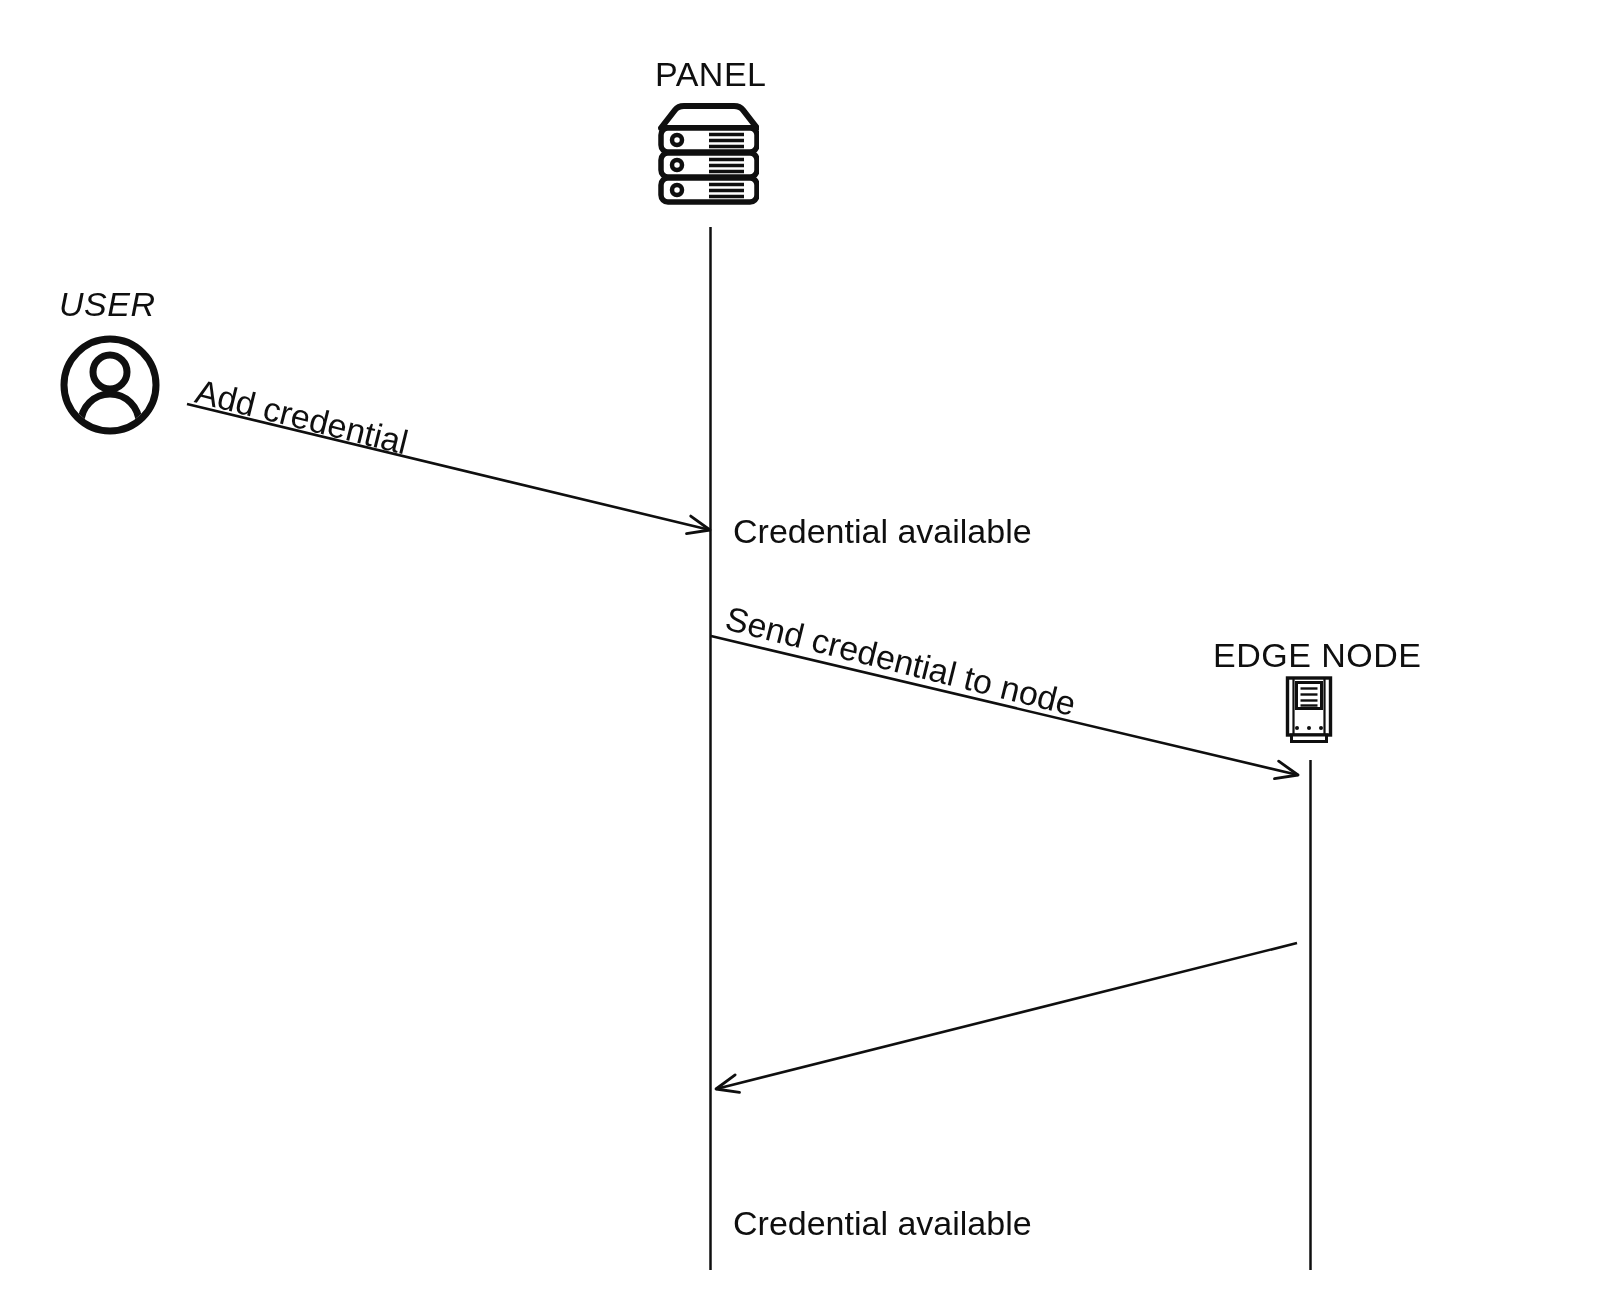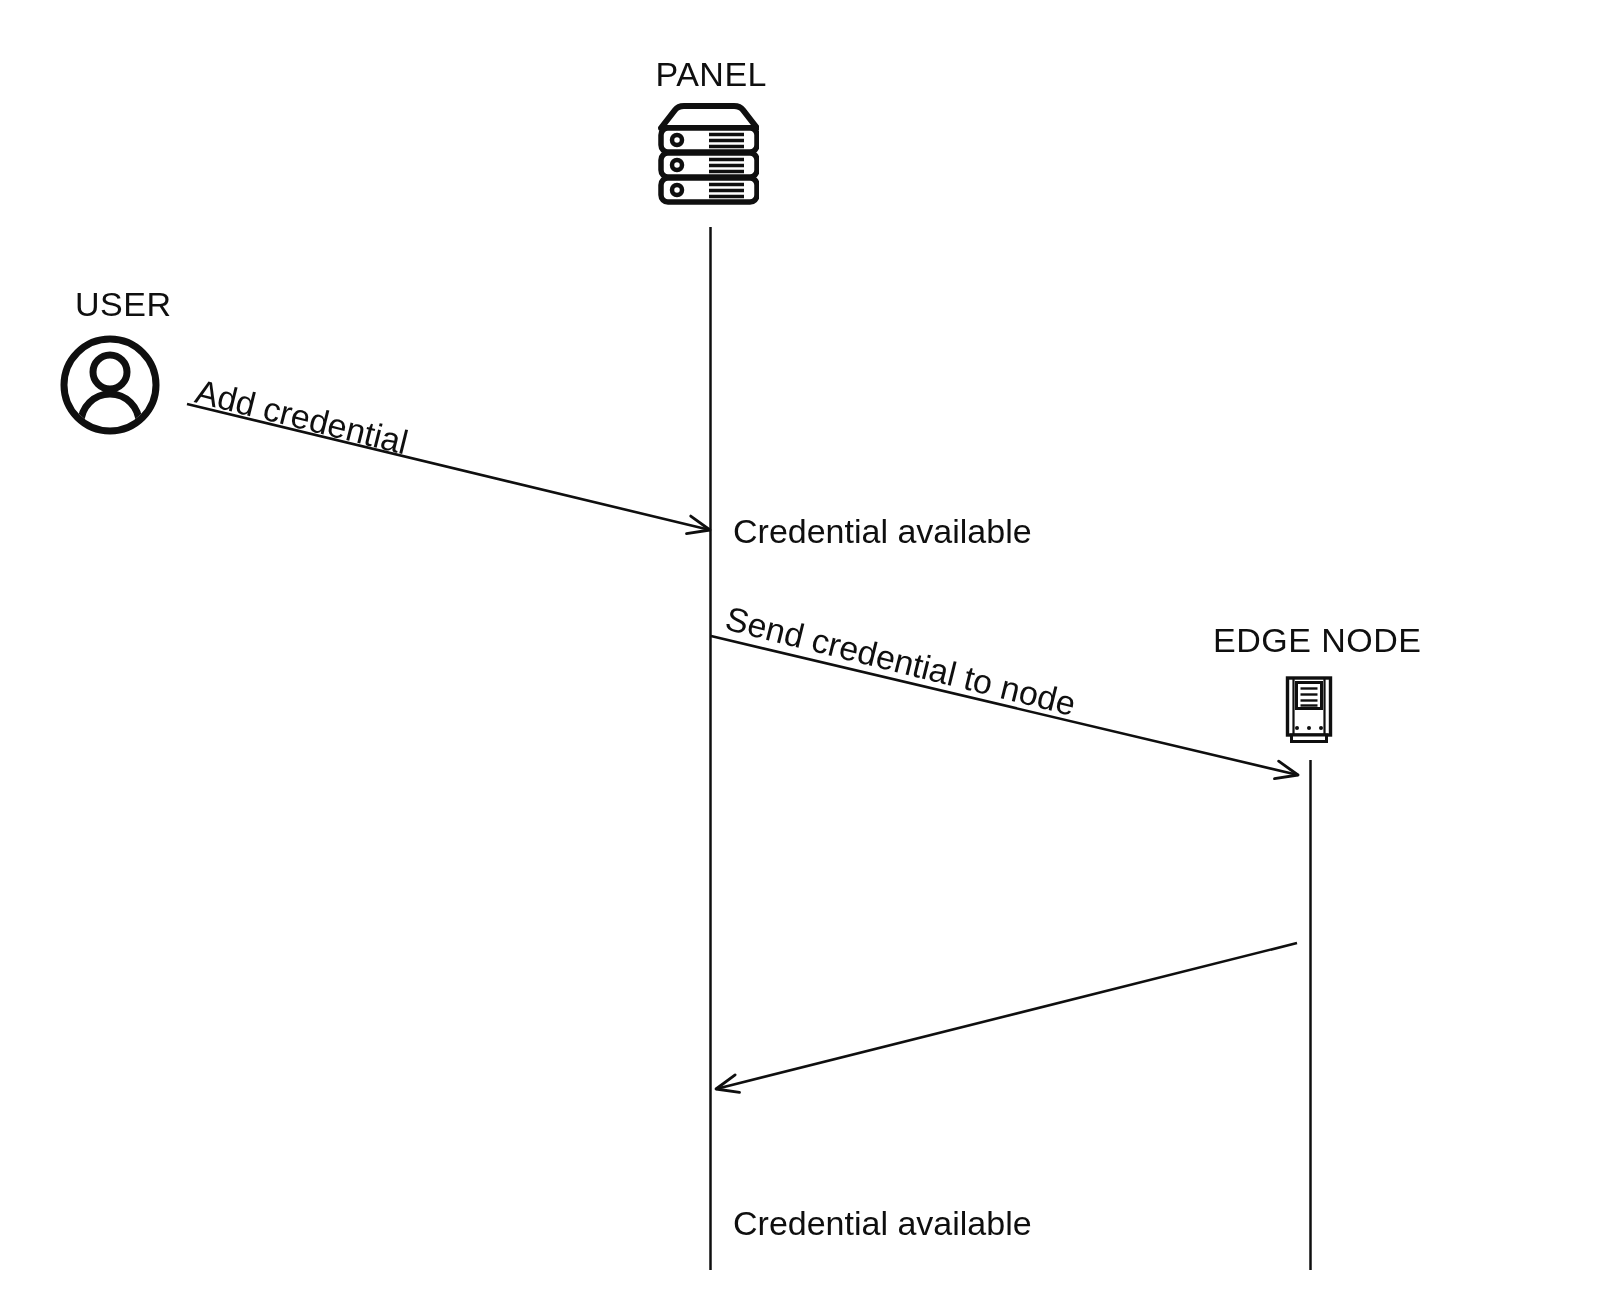--- a/index.html
+++ b/index.html
@@ -13,21 +13,21 @@
     overflow: hidden;
   }
   .txt {
     position: absolute;
     font-size: 34px;
     line-height: 38px;
     white-space: pre;
     color: #0f0f0f;
   }
   .actor-label { letter-spacing: 0.5px; }
-  .centered { text-align: right; }
+  .centered { text-align: left; }
   .msg-label {
     transform-origin: 0 0;
     transform: rotate(14deg);
   }
   .icon { position: absolute; }
   svg .stroke {
     fill: none;
     stroke: #0f0f0f;
     stroke-linecap: butt;
   }
@@ -51,21 +51,21 @@
     </defs>
 
     <line x1="710.5" y1="227" x2="710.5" y2="1270" stroke="#0f0f0f" stroke-width="2.5"></line>
     <line x1="1310.5" y1="760" x2="1310.5" y2="1270" stroke="#0f0f0f" stroke-width="2.5"></line>
 
     <line x1="187" y1="404" x2="710" y2="530" stroke="#0f0f0f" stroke-width="2.6" marker-end="url(#arrowhead)"></line>
     <line x1="711" y1="636" x2="1298" y2="775" stroke="#0f0f0f" stroke-width="2.6" marker-end="url(#arrowhead)"></line>
     <line x1="1297" y1="943" x2="716" y2="1089" stroke="#0f0f0f" stroke-width="2.6" marker-end="url(#arrowhead)"></line>
   </svg>
 
-  <div class="txt actor-label" style="left:75px; top:285px;">USER</div>
+  <div class="txt actor-label" style="left:59px; top:285px;font-style:italic;">USER</div>
 
   <svg class="icon" style="left:60px; top:335px;" width="100" height="100" viewBox="0 0 100 100" xmlns="http://www.w3.org/2000/svg">
     <defs>
       <clipPath id="userClip">
           <circle cx="50" cy="50" r="42.6"></circle>
         </clipPath>
     </defs>
     <circle class="stroke" cx="50" cy="50" r="46" stroke-width="7"></circle>
     <circle class="stroke" cx="50" cy="37" r="17" stroke-width="7"></circle>
     <path class="stroke" d="M21,88 A29,29 0 0 1 79,88" stroke-width="7" clip-path="url(#userClip)"></path>
@@ -87,21 +87,21 @@
         <line x1="52" y1="47.5" x2="87" y2="47.5"></line>
       <line x1="52" y1="60.5" x2="87" y2="60.5"></line>
         <line x1="52" y1="66.5" x2="87" y2="66.5"></line>
         <line x1="52" y1="72.5" x2="87" y2="72.5"></line>
       <line x1="52" y1="85.5" x2="87" y2="85.5"></line>
         <line x1="52" y1="91.5" x2="87" y2="91.5"></line>
         <line x1="52" y1="97.5" x2="87" y2="97.5"></line>
     </g>
   </svg>
 
-  <div class="txt actor-label centered" style="left:1213px; top:621px; width:196px;">EDGE NODE</div>
+  <div class="txt actor-label centered" style="left:1213px; top:636px; width:196px;">EDGE NODE</div>
 
   <svg class="icon" style="left:1285px; top:676px;" width="48" height="68" viewBox="0 0 48 68" xmlns="http://www.w3.org/2000/svg">
     <rect class="stroke fillwhite" x="2.5" y="2" width="43" height="57" stroke-width="3.4"></rect>
     <line class="stroke" x1="8.5" y1="2" x2="8.5" y2="59" stroke-width="2.2"></line>
     <line class="stroke" x1="39.5" y1="2" x2="39.5" y2="59" stroke-width="2.2"></line>
     <rect class="stroke" x="11.5" y="6.5" width="25" height="26" stroke-width="3"></rect>
     <g stroke="#0f0f0f" stroke-width="2.4">
       <line x1="15.5" y1="12.5" x2="32.5" y2="12.5"></line>
       <line x1="15.5" y1="18.5" x2="32.5" y2="18.5"></line>
       <line x1="15.5" y1="24.5" x2="32.5" y2="24.5"></line>

